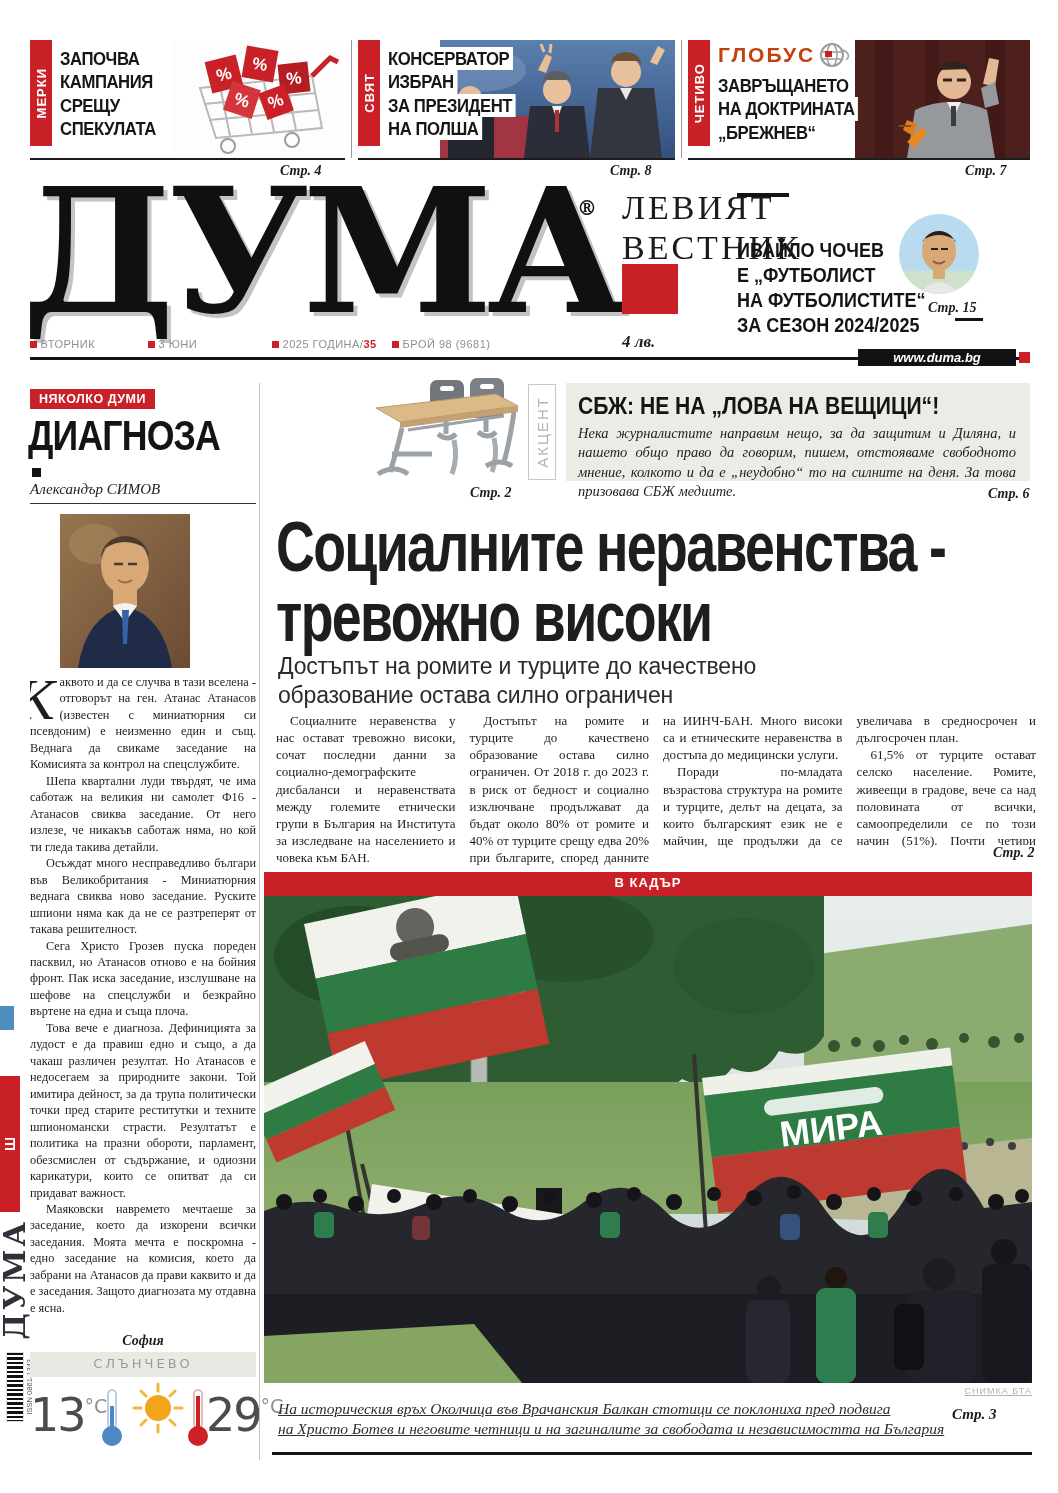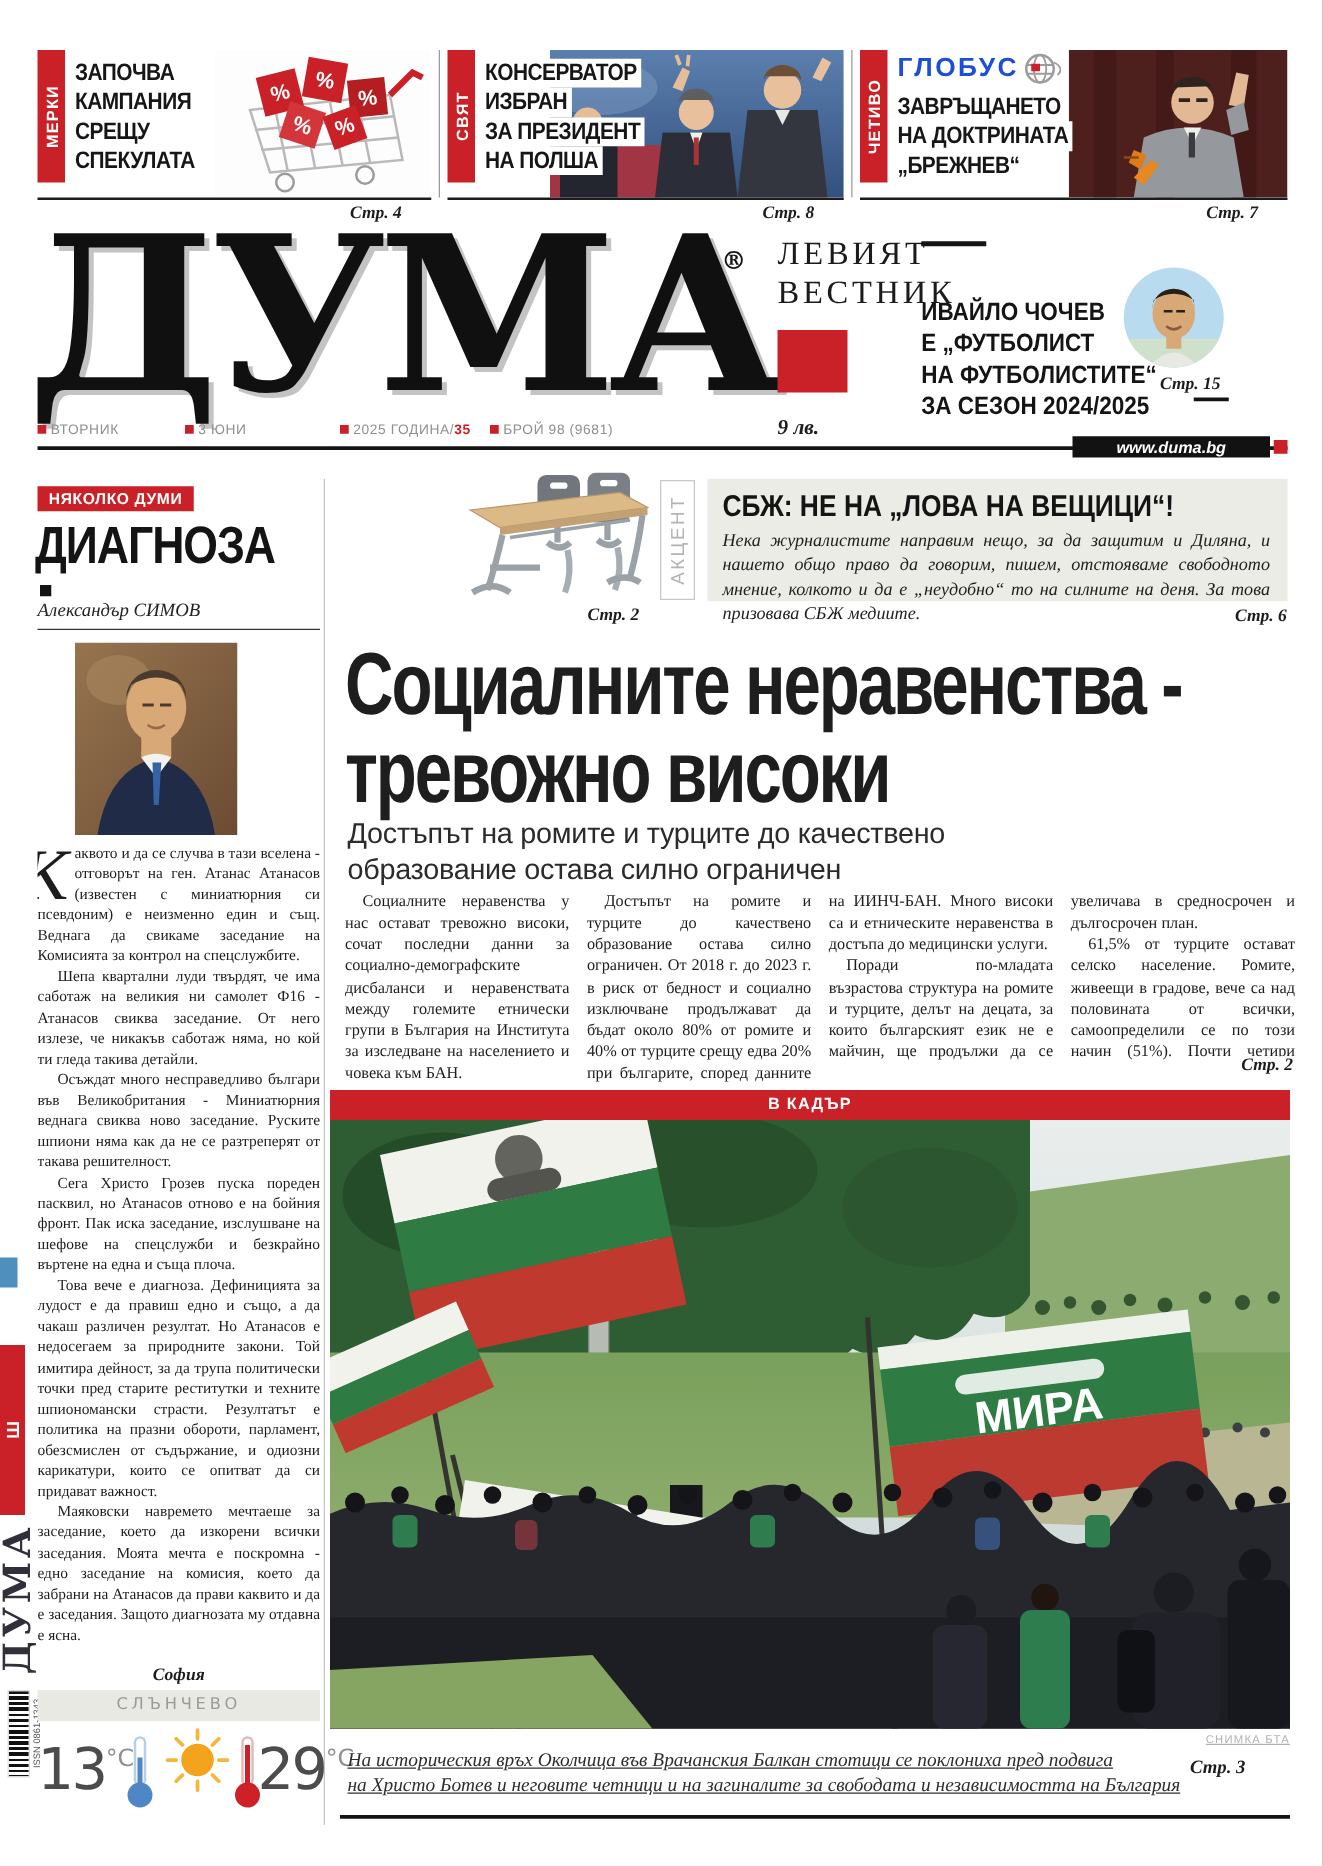--- a/index.html
+++ b/index.html
@@ -12,21 +12,21 @@
   .vtab{ width:22px; background:var(--red); color:#fff; display:flex; align-items:center; justify-content:center; }
   .vtab span{ writing-mode:vertical-rl; transform:rotate(180deg); font:bold 13px "Liberation Sans",sans-serif; letter-spacing:1px; }
 
   .teaser-line{ display:inline-block; background:#fff; font:bold 19px/1.12 "Liberation Sans",sans-serif; letter-spacing:-.5px; transform:scaleX(.88); transform-origin:left top; padding:1px 4px 1px 0; color:#161616; white-space:nowrap; }
   .trule{ height:2px; background:#1c1c1c; }
   .vdiv{ width:1px; background:#9b9b9b; }
   .pageref{ font:bold italic 14px "Liberation Serif",serif; color:#1c1c1c; }
 
   
   .logo{ font-family:"DejaVu Serif",serif; font-weight:bold; font-size:172px; line-height:.93; letter-spacing:-6px; color:#101010; text-shadow:4px 4px 0 #c3c3c3; }
-  .tagline{ font-family:"Liberation Serif",serif; font-size:26px; letter-spacing:3px; line-height:1.18; color:#1b1b1b; }
+  .tagline{ font-family:"Liberation Serif",serif; font-size:34px; letter-spacing:3px; line-height:1.18; color:#1b1b1b; }
   .sportline{ font:bold 20px/1.25 "Liberation Sans",sans-serif; transform:scaleX(.9); transform-origin:left top; white-space:nowrap; color:#141414; }
 
   
   .dl{ font:11px "Liberation Sans",sans-serif; color:#8f8f8f; letter-spacing:.5px; }
   .rsq{ width:7px; height:7px; background:var(--red); display:inline-block; }
 
   
   .oplabel{ background:var(--red); color:#fff; font:bold 12.5px/20px "Liberation Sans",sans-serif; letter-spacing:.5px; padding:0 9px; display:inline-block; }
   .optitle{ font:bold 42px/1 "Liberation Sans",sans-serif; letter-spacing:-1px; transform:scaleX(.85); transform-origin:left top; color:#141414; white-space:nowrap; }
   .byline{ font:italic 15px "Liberation Serif",serif; color:#222; }
@@ -154,21 +154,21 @@
     <div class="teaser-line">НА ПОЛША</div>
   </div>
   <div class="abs trule" style="left:358px;top:158px;width:317px;"></div>
   <div class="abs pageref" style="left:610px;top:163px;">Стр. 8</div>
   <div class="abs vdiv" style="left:681px;top:40px;height:118px;"></div>
 
   <div class="abs vtab" style="left:688px;top:40px;height:106px;">
       <span>ЧЕТИВО</span>
     </div>
   <div class="abs" style="left:718px;top:42px;display:flex;align-items:center;gap:4px;">
-    <span style="font:bold 21px 'Liberation Sans',sans-serif;color:#1d4ed8;letter-spacing:2px;">ГЛОБУС</span>
+    <span style="font:bold 21px 'Liberation Sans',sans-serif;color:#c2410c;letter-spacing:2px;">ГЛОБУС</span>
     <svg width="30" height="26" viewBox="0 0 30 26">
       <circle cx="13" cy="13" r="11" fill="none" stroke="#9c9c9c" stroke-width="2"></circle>
       <ellipse cx="13" cy="13" rx="5" ry="11" fill="none" stroke="#9c9c9c" stroke-width="1.5"></ellipse>
       <path d="M2.5,10 h21 M2.5,17 h21" stroke="#9c9c9c" stroke-width="1.5" fill="none"></path>
       <rect x="6" y="9" width="7" height="6" fill="#c92127"></rect>
       <path d="M24,8 a12,7 0 0 1 3,10" stroke="#9c9c9c" stroke-width="1.5" fill="none"></path>
     </svg>
   </div>
   <svg class="abs" style="left:855px;top:40px;" width="175" height="118" viewBox="0 0 175 118">
     <rect width="175" height="118" fill="#4d201d"></rect>
@@ -229,21 +229,21 @@
       <path d="M35,48 q6,5 12,0" stroke="#8a5a44" stroke-width="2" fill="none"></path>
     </g>
   </svg>
   <div class="abs pageref" style="left:928px;top:300px;">Стр. 15</div>
   <div class="abs" style="left:955px;top:318px;width:28px;height:3px;background:#141414;"></div>
 
   <div class="abs dl" style="left:30px;top:338px;"><span class="rsq"></span>&nbsp;<span>ВТОРНИК</span></div>
   <div class="abs dl" style="left:148px;top:338px;"><span class="rsq"></span>&nbsp;<span>3 ЮНИ</span></div>
   <div class="abs dl" style="left:272px;top:338px;"><span class="rsq"></span>&nbsp;<span>2025 ГОДИНА/</span><span style="color:var(--red);font-weight:bold;">35</span></div>
   <div class="abs dl" style="left:392px;top:338px;"><span class="rsq"></span>&nbsp;<span>БРОЙ 98 (9681)</span></div>
-  <div class="abs" style="left:622px;top:332px;font:bold italic 17px 'Liberation Serif',serif;color:#1c1c1c;">9 лв.</div>
+  <div class="abs" style="left:622px;top:332px;font:bold italic 17px 'Liberation Serif',serif;color:#1c1c1c;">4 лв.</div>
   <div class="abs blackrule" style="left:30px;top:357px;width:1000px;height:3px;"></div>
   <div class="abs" style="left:858px;top:349px;width:158px;height:17px;background:#121212;color:#fff;font:bold italic 13px/17px 'Liberation Sans',sans-serif;text-align:center;">www.duma.bg</div>
   <div class="abs" style="left:1019px;top:352px;width:11px;height:11px;background:var(--red);"></div>
 
   <div class="abs" style="left:0;top:1006px;width:14px;height:24px;background:#4e8fbe;"></div>
   <div class="abs edgev" style="left:0;top:1076px;width:20px;height:136px;background:var(--red);">
     <span style="color:#fff;font:bold 14px 'Liberation Sans',sans-serif;">Ш</span>
   </div>
   <div class="abs edgev" style="left:-2px;top:1218px;width:32px;height:122px;">
     <span style="font:bold 30px 'DejaVu Serif',serif;color:#30303a;letter-spacing:3px;">ДУМА</span>

